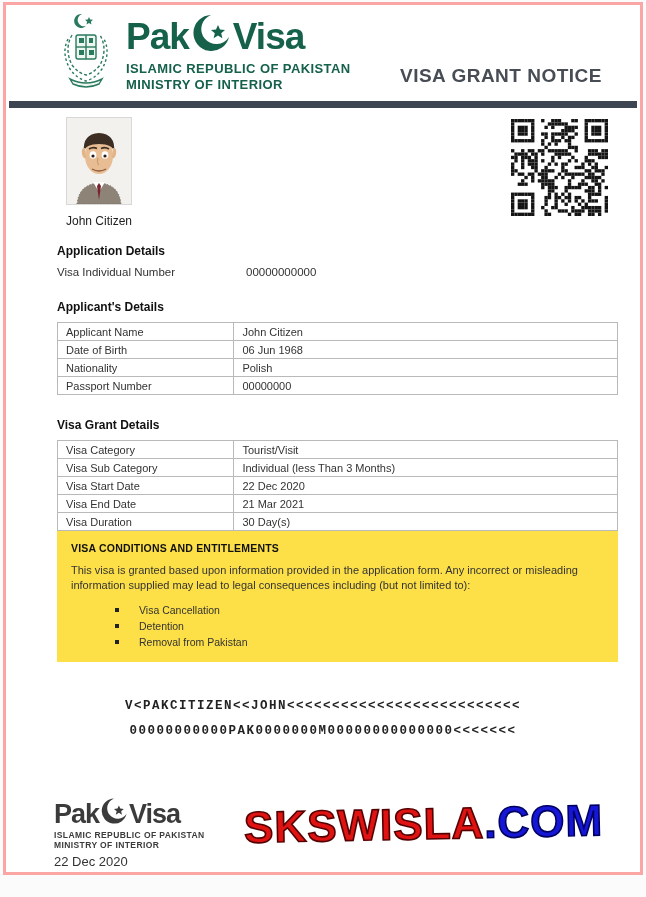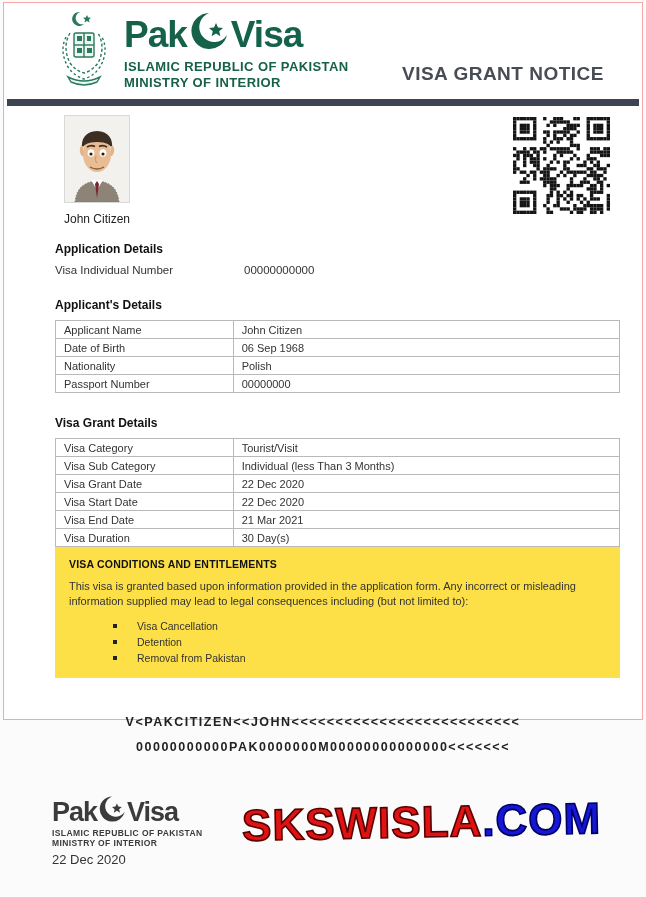--- a/index.html
+++ b/index.html
@@ -13,24 +13,24 @@
   *{margin:0;padding:0;box-sizing:border-box;}
   body{
     width:646px;height:897px;
     background:#fbfbfb;
     font-family:"Liberation Sans","DejaVu Sans",sans-serif;
     color:#2d2d2d;
     overflow:hidden;
   }
   .page{
     position:relative;
-    width:640px;height:718px;
+    width:640px;height:873px;
     margin:2px auto 0;
     background:#fff;
-    border:1px solid #fca5a5;
+    border:3px solid #fca5a5;
   }
   
   .header{
     display:flex;justify-content:space-between;align-items:flex-end;
     padding:12px 38px 6px 50px;height:96px;
   }
   .brand{display:flex;align-items:flex-start;gap:10px;}
   .brand-text{display:flex;flex-direction:column;}
   .brand-name{
     display:flex;align-items:center;
@@ -78,21 +78,21 @@
     font-size:10.5px;color:#333;line-height:16px;
     padding-left:68px;position:relative;
   }
   .conditions-list li::before{
     content:"";position:absolute;left:44px;top:6px;
     width:4px;height:4px;background:#222;
   }
   
   .mrz{
     margin-top:32px;text-align:center;
-    font-family:Liberation Sans, sans-serif;
+    font-family:Liberation Mono, monospace;
     font-size:12.5px;font-weight:600;color:#222;
     letter-spacing:1.5px;line-height:25px;white-space:nowrap;
   }
   
   .footer{position:absolute;left:48px;top:792px;}
   .footer-brand{
     display:flex;align-items:center;
     font-size:27px;font-weight:bold;color:#3b3b3b;
     letter-spacing:-1px;line-height:28px;
   }
@@ -582,21 +582,21 @@
   <div class="section applicant">
     <div class="section-heading">Applicant's Details</div>
     <table class="details-table">
       <tbody>
           <tr>
         <td class="lbl">Applicant Name</td>
         <td>John Citizen</td>
       </tr>
       <tr>
         <td class="lbl">Date of Birth</td>
-        <td>06 Sep 1968</td>
+        <td>06 Jun 1968</td>
       </tr>
       <tr>
         <td class="lbl">Nationality</td>
         <td>Polish</td>
       </tr>
       <tr>
         <td class="lbl">Passport Number</td>
         <td>00000000</td>
       </tr>
     </tbody>
@@ -607,24 +607,20 @@
     <div class="section-heading">Visa Grant Details</div>
     <table class="details-table">
       <tbody>
           <tr>
         <td class="lbl">Visa Category</td>
         <td>Tourist/Visit</td>
       </tr>
       <tr>
         <td class="lbl">Visa Sub Category</td>
         <td>Individual (less Than 3 Months)</td>
-      </tr>
-      <tr>
-        <td class="lbl">Visa Grant Date</td>
-        <td>22 Dec 2020</td>
       </tr>
       <tr>
         <td class="lbl">Visa Start Date</td>
         <td>22 Dec 2020</td>
       </tr>
       <tr>
         <td class="lbl">Visa End Date</td>
         <td>21 Mar 2021</td>
       </tr>
       <tr>

